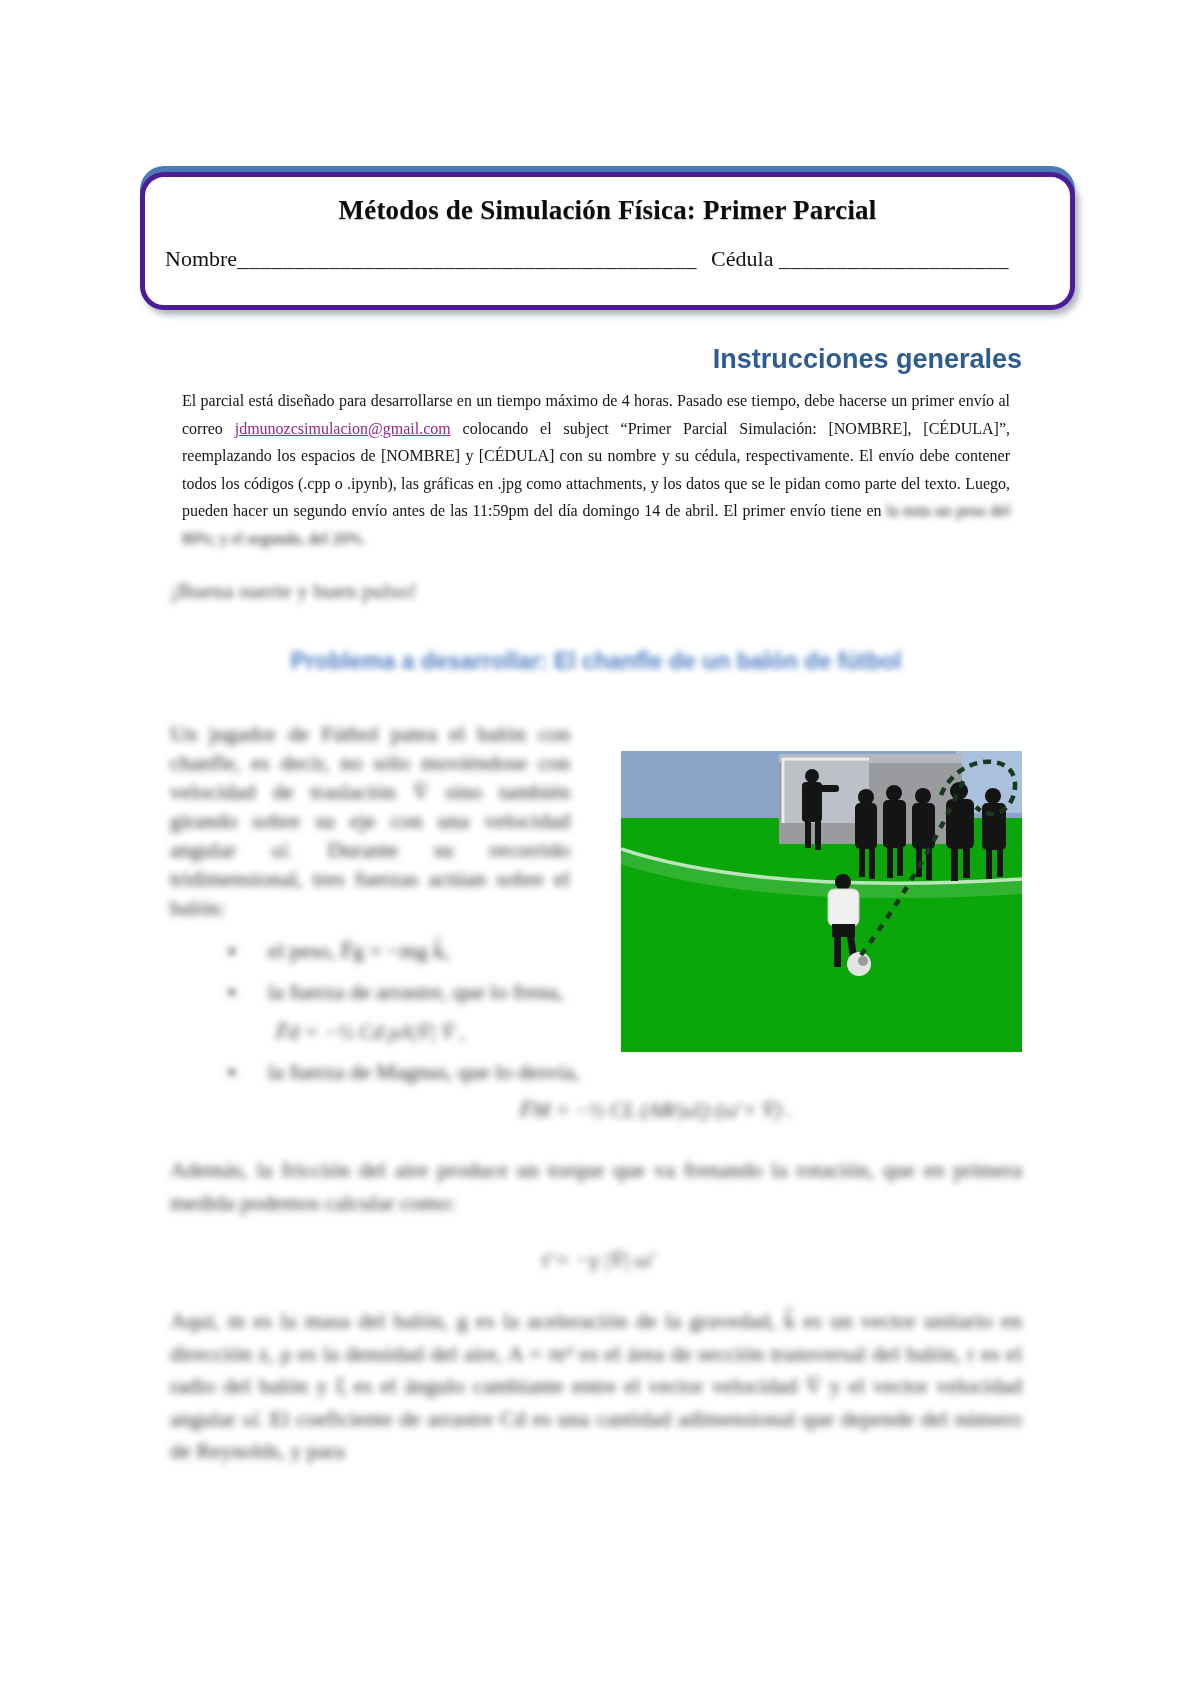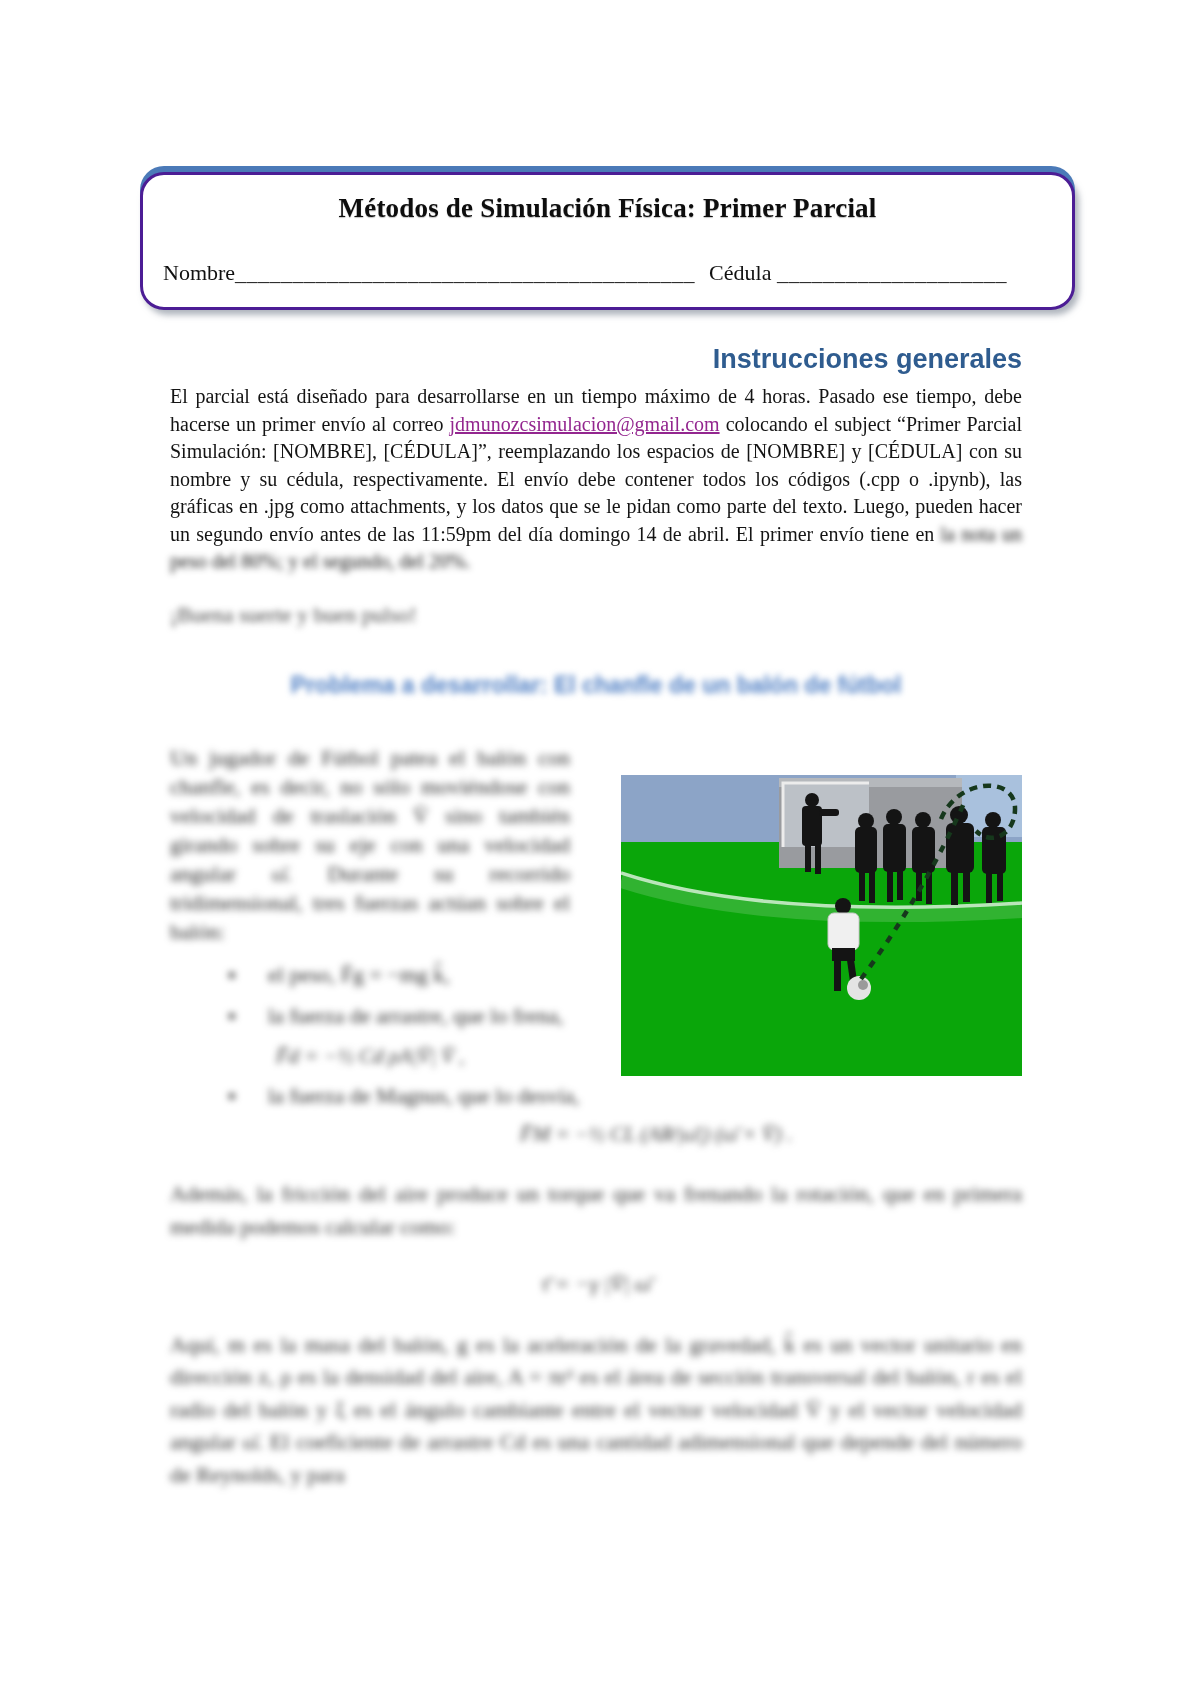--- a/index.html
+++ b/index.html
@@ -5,47 +5,47 @@
   html,body{margin:0;padding:0;}
   body{
     width:1190px;height:1683px;background:#ffffff;
     font-family:"Liberation Serif", serif;color:#1a1a1a;
     overflow:hidden;position:relative;
   }
   .header-box{
     box-sizing:border-box;
     margin:172px 115px 0 140px;
     width:935px;height:138px;
-    border:3px solid #4c1d95;
+    border:5px solid #4c1d95;
     border-radius:24px;
     box-shadow:0 -6px 0 #4b7ab8, 4px 5px 6px rgba(110,120,135,.55);
     background:#ffffff;
     padding:18px 20px 0 20px;
   }
   .exam-title{
     margin:0;text-align:center;
     font-family:"Liberation Serif", serif;
     font-size:27px;font-weight:bold;color:#0d0d0d;
     letter-spacing:.2px;
     text-shadow:0 1px 1px rgba(0,0,0,.25);
   }
   .form-line{
-    margin-top:36px;font-size:22px;color:#111;
+    margin-top:20px;font-size:22px;color:#111;
     white-space:nowrap;overflow:hidden;
   }
   .underline-run{letter-spacing:.5px;color:#222;}
   .cedula-gap{display:inline-block;width:14px;}
   .content{margin:0 168px 0 170px;}
   .instructions-heading{
     margin:34px 0 8px 0;text-align:right;
     font-family:"Liberation Sans", sans-serif;
     font-size:27px;font-weight:bold;color:#2f5c8f;
   }
   .body-par{
-    margin:0;font-size:20px;line-height:27.5px;
+    margin:12px;font-size:16px;line-height:27.5px;
     text-align:justify;color:#141414;
   }
   .email-link{color:#93268f;text-decoration:underline;cursor:pointer;}
   .blur3{filter:blur(3px);}
   .blur35{filter:blur(3.5px);}
   .wish-line{
     margin-top:26px;font-size:22px;color:#4a4a4a;
   }
   .problem-heading{
     margin-top:44px;text-align:center;

